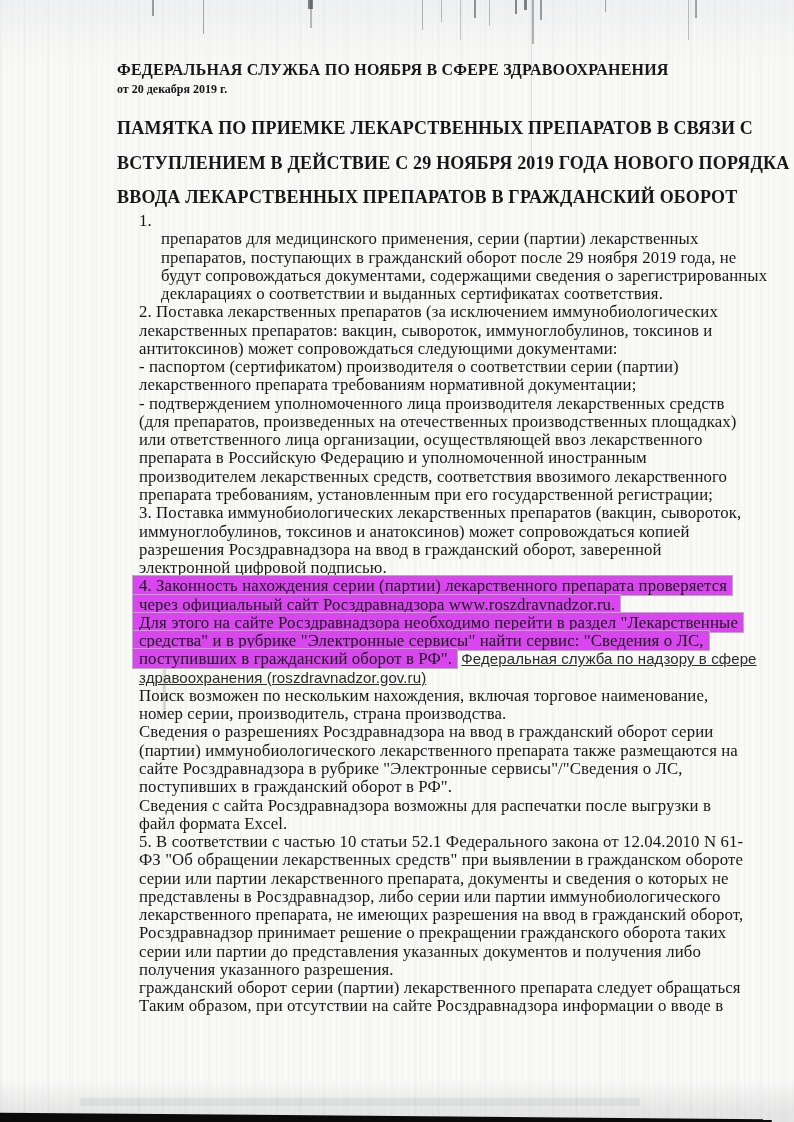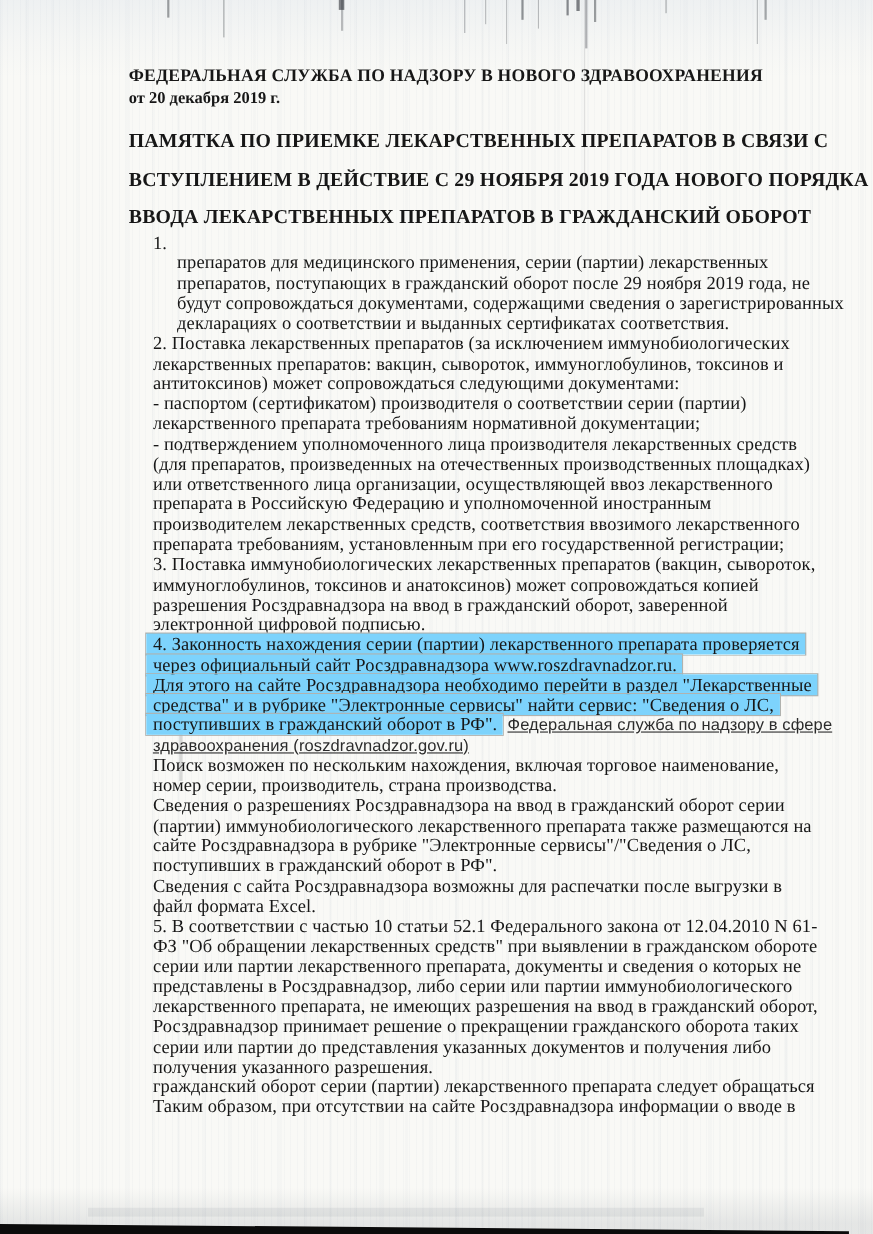--- a/index.html
+++ b/index.html
@@ -12,28 +12,28 @@
   
   .page::before{
     content:"";position:absolute;inset:0;pointer-events:none;
     background:
       linear-gradient(180deg, rgba(210,219,230,0.28) 0px, rgba(210,219,230,0.10) 38px, rgba(210,219,230,0) 70px),
       linear-gradient(180deg, rgba(0,0,0,0) 1080px, rgba(120,128,138,0.10) 1100px, rgba(120,128,138,0.16) 1112px),
       repeating-linear-gradient(90deg, rgba(150,165,185,0.055) 0 1px, rgba(0,0,0,0) 1px 6px),
       repeating-linear-gradient(90deg, rgba(140,155,175,0.04) 0 3px, rgba(0,0,0,0) 3px 23px);
   }
   .agency{position:absolute;left:117px;top:61px;font-weight:bold;font-size:16px;letter-spacing:.2px;white-space:nowrap;}
-  .date{position:absolute;left:117px;top:82px;font-weight:bold;font-size:15px;white-space:nowrap;}
+  .date{position:absolute;left:117px;top:82px;font-weight:bold;font-size:12px;white-space:nowrap;}
   .title{position:absolute;left:117px;top:111px;font-weight:bold;font-size:18px;line-height:34.5px;letter-spacing:.2px;}
   .title-line{white-space:nowrap;}
   .doc-body{position:absolute;left:139px;top:212px;font-size:16.8px;line-height:18.28px;letter-spacing:.1px;}
   .line{white-space:nowrap;height:18.28px;}
   .line.item{padding-left:22px;position:relative;}
   .line .marker{position:absolute;left:0;top:0;}
-  .hl{background:#7dd3fc;box-shadow:0 0 0 1px #b0b2ae;padding:0 5px 0 6px;margin-left:-6px;}
+  .hl{background:#d946ef;box-shadow:0 0 0 1px #b0b2ae;padding:0 5px 0 6px;margin-left:-6px;}
   .link{font-family:"Liberation Sans", sans-serif;font-size:15px;text-decoration:underline;color:#2b2b2b;cursor:pointer;}
   
   .streak{position:absolute;background:#2e3238;}
   .bottom-bar{
     position:absolute;left:0;top:1110px;width:794px;height:12px;background:#0b0b0b;
     clip-path:polygon(0 22%, 97.2% 78%, 97.2% 100%, 0 100%);
   }
   .smudge{position:absolute;background:rgba(110,120,132,0.10);}
 </style>
 </head>
@@ -56,21 +56,21 @@
     <div class="streak" style="left:532px;top:0;width:2px;height:44px;opacity:.35;"></div>
     <div class="streak" style="left:540px;top:0;width:2px;height:20px;opacity:.45;"></div>
     <div class="streak" style="left:605px;top:0;width:1px;height:12px;opacity:.4;"></div>
     <div class="streak" style="left:688px;top:0;width:1px;height:40px;opacity:.3;"></div>
     <div class="streak" style="left:695px;top:0;width:2px;height:18px;opacity:.4;"></div>
     <div class="streak" style="left:531px;top:0;width:1px;height:170px;opacity:.12;"></div>
     <div class="streak" style="left:163px;top:580px;width:3px;height:130px;opacity:.16;"></div>
     <div class="smudge" style="left:80px;top:1098px;width:560px;height:8px;"></div>
   </div>
 
-  <div class="agency">ФЕДЕРАЛЬНАЯ СЛУЖБА ПО НАДЗОРУ В НОВОГО ЗДРАВООХРАНЕНИЯ</div>
+  <div class="agency">ФЕДЕРАЛЬНАЯ СЛУЖБА ПО НОЯБРЯ В СФЕРЕ ЗДРАВООХРАНЕНИЯ</div>
   <div class="date">от 20 декабря 2019 г.</div>
   <div class="title">
     <div class="title-line">ПАМЯТКА ПО ПРИЕМКЕ ЛЕКАРСТВЕННЫХ ПРЕПАРАТОВ В СВЯЗИ С</div>
     <div class="title-line">ВСТУПЛЕНИЕМ В ДЕЙСТВИЕ С 29 НОЯБРЯ 2019 ГОДА НОВОГО ПОРЯДКА</div>
     <div class="title-line">ВВОДА ЛЕКАРСТВЕННЫХ ПРЕПАРАТОВ В ГРАЖДАНСКИЙ ОБОРОТ</div>
   </div>
 
   <div class="doc-body">
       <div class="line item"><span class="marker">1.</span></div>
       <div class="line item"><span>препаратов для медицинского применения, серии (партии) лекарственных</span></div>

